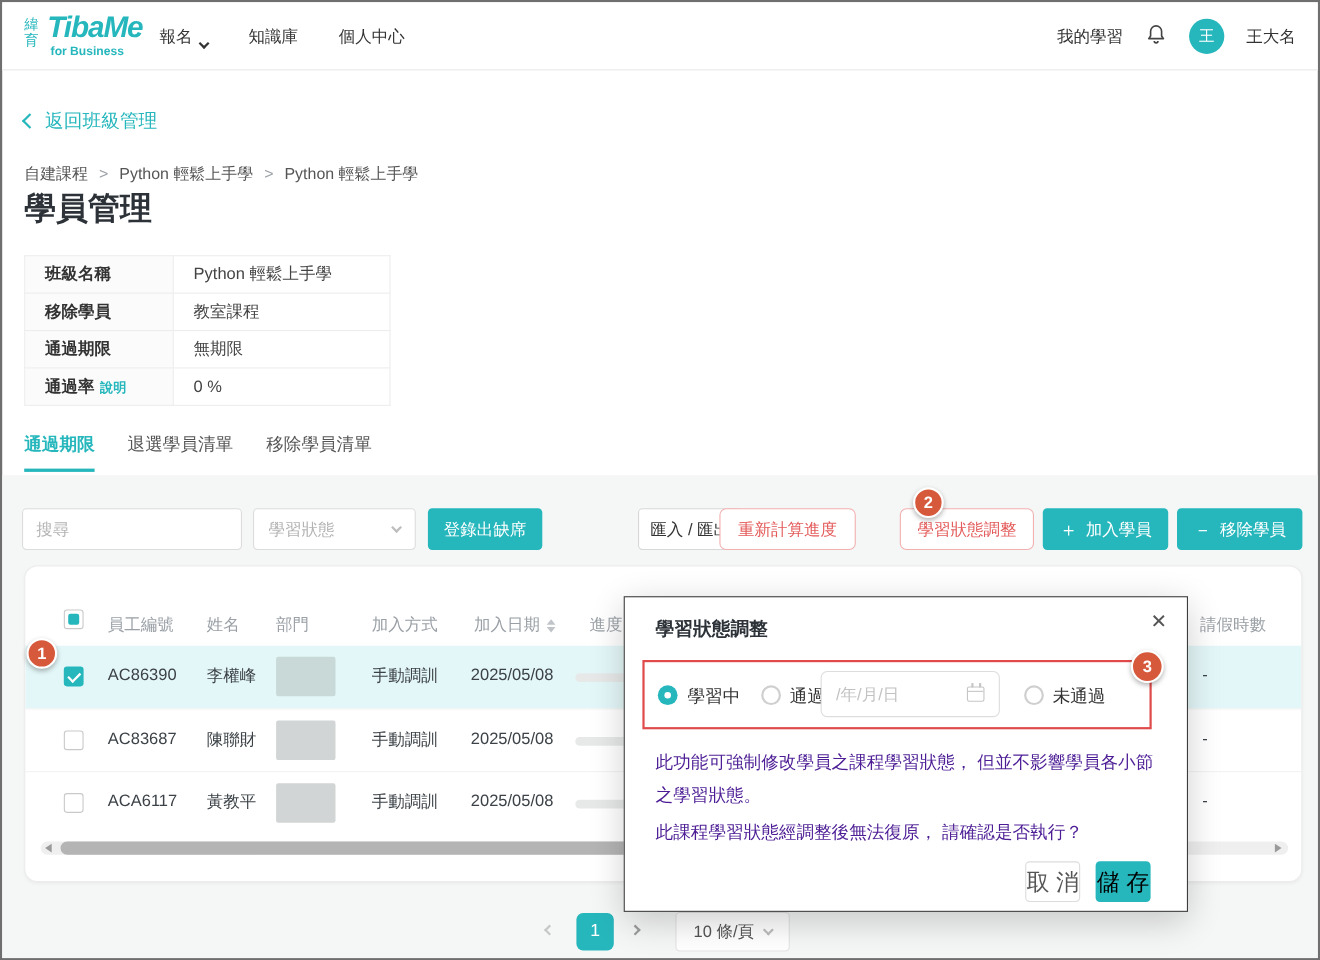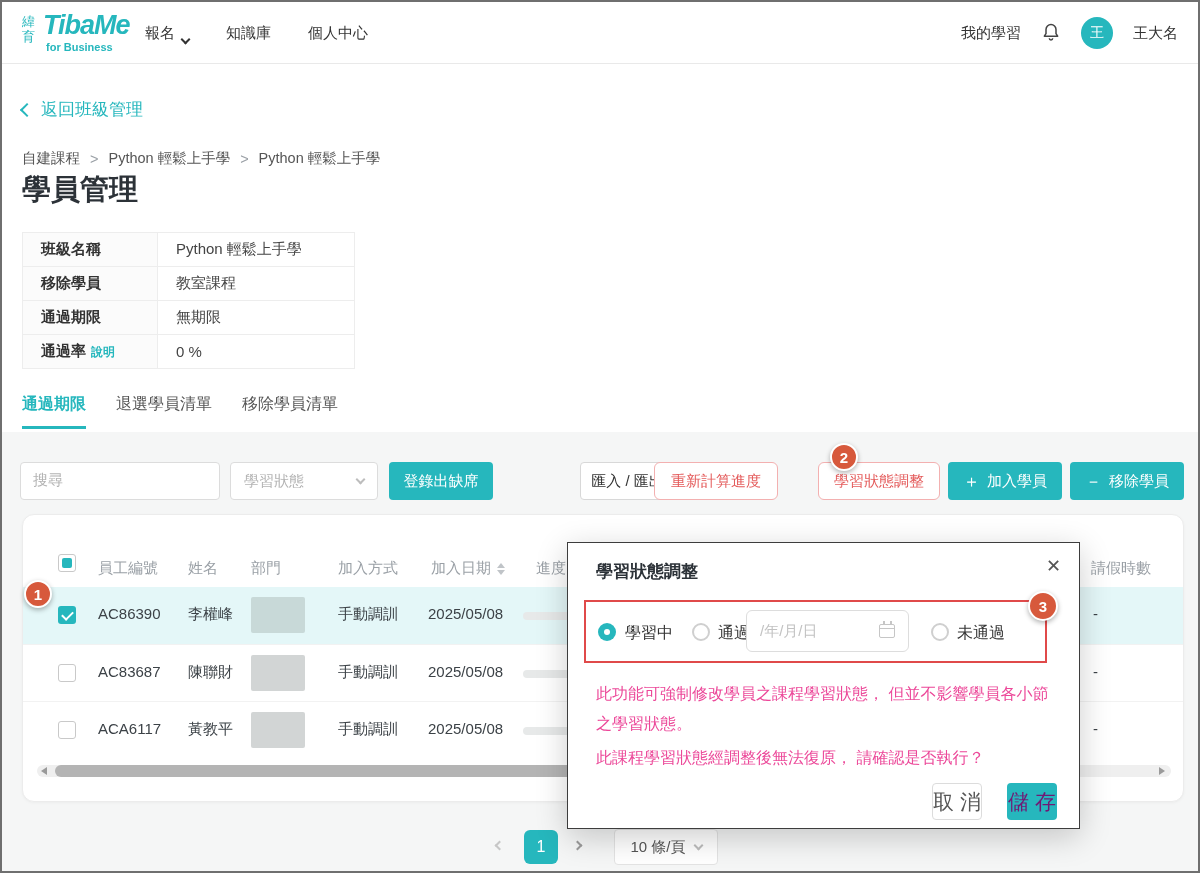--- a/index.html
+++ b/index.html
@@ -59,21 +59,21 @@
   
   .tabs{position:absolute;left:20px;top:392px;display:flex;gap:30px;font-size:16px}
   .tab{color:#555;padding-bottom:11px;cursor:pointer}
   .tab.active{color:var(--teal);font-weight:700;border-bottom:3px solid var(--teal)}
 
   .graybg{position:absolute;left:0;top:430px;width:100%;height:443px;background:#f5f6f6}
 
   
   .ctl{position:absolute;top:460px;height:38px}
   .search-box{left:18px;width:200px;background:#fff;border:1px solid #dcdcdc;border-radius:4px;display:flex;align-items:center}
-  .search-box input{border:0;outline:0;flex:1;height:100%;padding:0 8px 0 12px;font-size:15px;font-family:Liberation Mono, monospace;color:#333;background:transparent}
+  .search-box input{border:0;outline:0;flex:1;height:100%;padding:0 8px 0 12px;font-size:15px;font-family:Liberation Sans, sans-serif;color:#333;background:transparent}
   .search-box input::placeholder{color:#b3b3b3}
   .search-box .search-glyph{margin-right:12px}
   .select-box{background:#fff;border:1px solid #dcdcdc;border-radius:4px;display:flex;align-items:center;justify-content:space-between;padding:0 13px;color:#b3b3b3;font-size:15px;cursor:pointer}
   .btn{display:flex;align-items:center;justify-content:center;font-size:15px;border-radius:4px;cursor:pointer;white-space:nowrap}
   .btn-teal{background:var(--teal);color:#fff}
   .btn-white{background:#fff;border:1px solid #d8d8d8;color:#333}
   .btn-danger{background:#fff;border:1px solid var(--danger-border);color:var(--danger);border-radius:6px}
   .pm{font-size:17px;margin-right:7px;line-height:1}
 
   .step-badge{position:absolute;width:28px;height:28px;border-radius:50%;background:var(--orange);border:2px solid #fff;box-shadow:0 2px 5px rgba(0,0,0,.3);color:#fff;font-weight:700;font-size:15px;display:flex;align-items:center;justify-content:center}
@@ -108,24 +108,24 @@
   .modal-title{position:absolute;left:28px;top:17px;font-size:17px;font-weight:700;color:#2c3238}
   .modal-close{position:absolute;right:18px;top:12px;font-size:18px;color:#555;cursor:pointer}
   .red-rect{position:absolute;left:16px;top:57px;width:463px;height:63px;border:2px solid #e04a4a}
   .radio{position:absolute;top:80px;width:18px;height:18px;border-radius:50%;cursor:pointer}
   .radio.on{background:var(--teal)}
   .radio.on::after{content:"";position:absolute;left:6px;top:6px;width:6px;height:6px;border-radius:50%;background:#fff}
   .radio.off{background:#fff;border:2px solid #cfcfcf}
   .radio-label{position:absolute;top:80px;font-size:16px;color:#333}
   .date-input{position:absolute;left:178px;top:67px;width:163px;height:42px;border:1px solid #ddd;border-radius:6px;background:#fff;display:flex;align-items:center;justify-content:space-between;padding:0 13px;cursor:text}
   .date-ph{color:#c2c2c2;font-size:15px}
-  .modal-p{position:absolute;left:28px;width:460px;font-size:16px;color:#ec4899;line-height:1.85}
+  .modal-p{position:absolute;left:28px;width:460px;font-size:16px;color:#4c1d95;line-height:1.85}
   .modal-btn{position:absolute;top:240px;width:50px;height:37px;font-size:21px;border-radius:4px;display:flex;align-items:center;justify-content:center;cursor:pointer}
   .btn-cancel{left:364px;background:#fff;border:1px solid #dcdcdc;color:#555}
-  .btn-save{left:439px;background:var(--teal);color:#701a75}
+  .btn-save{left:428px;background:var(--teal);color:#000000}
 </style>
 </head>
 <body>
 
 <div class="screen">
 
   <div class="topbar">
     <div class="logo">
       <span class="logo-cn">緯育</span>
       <span>

